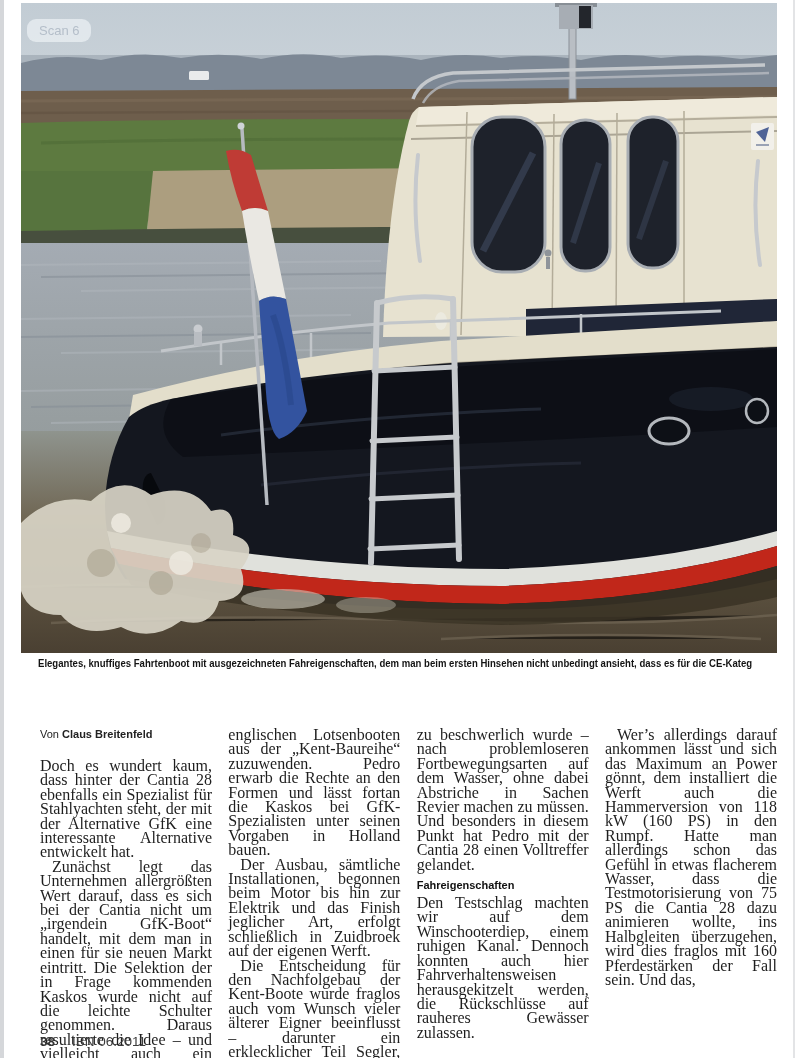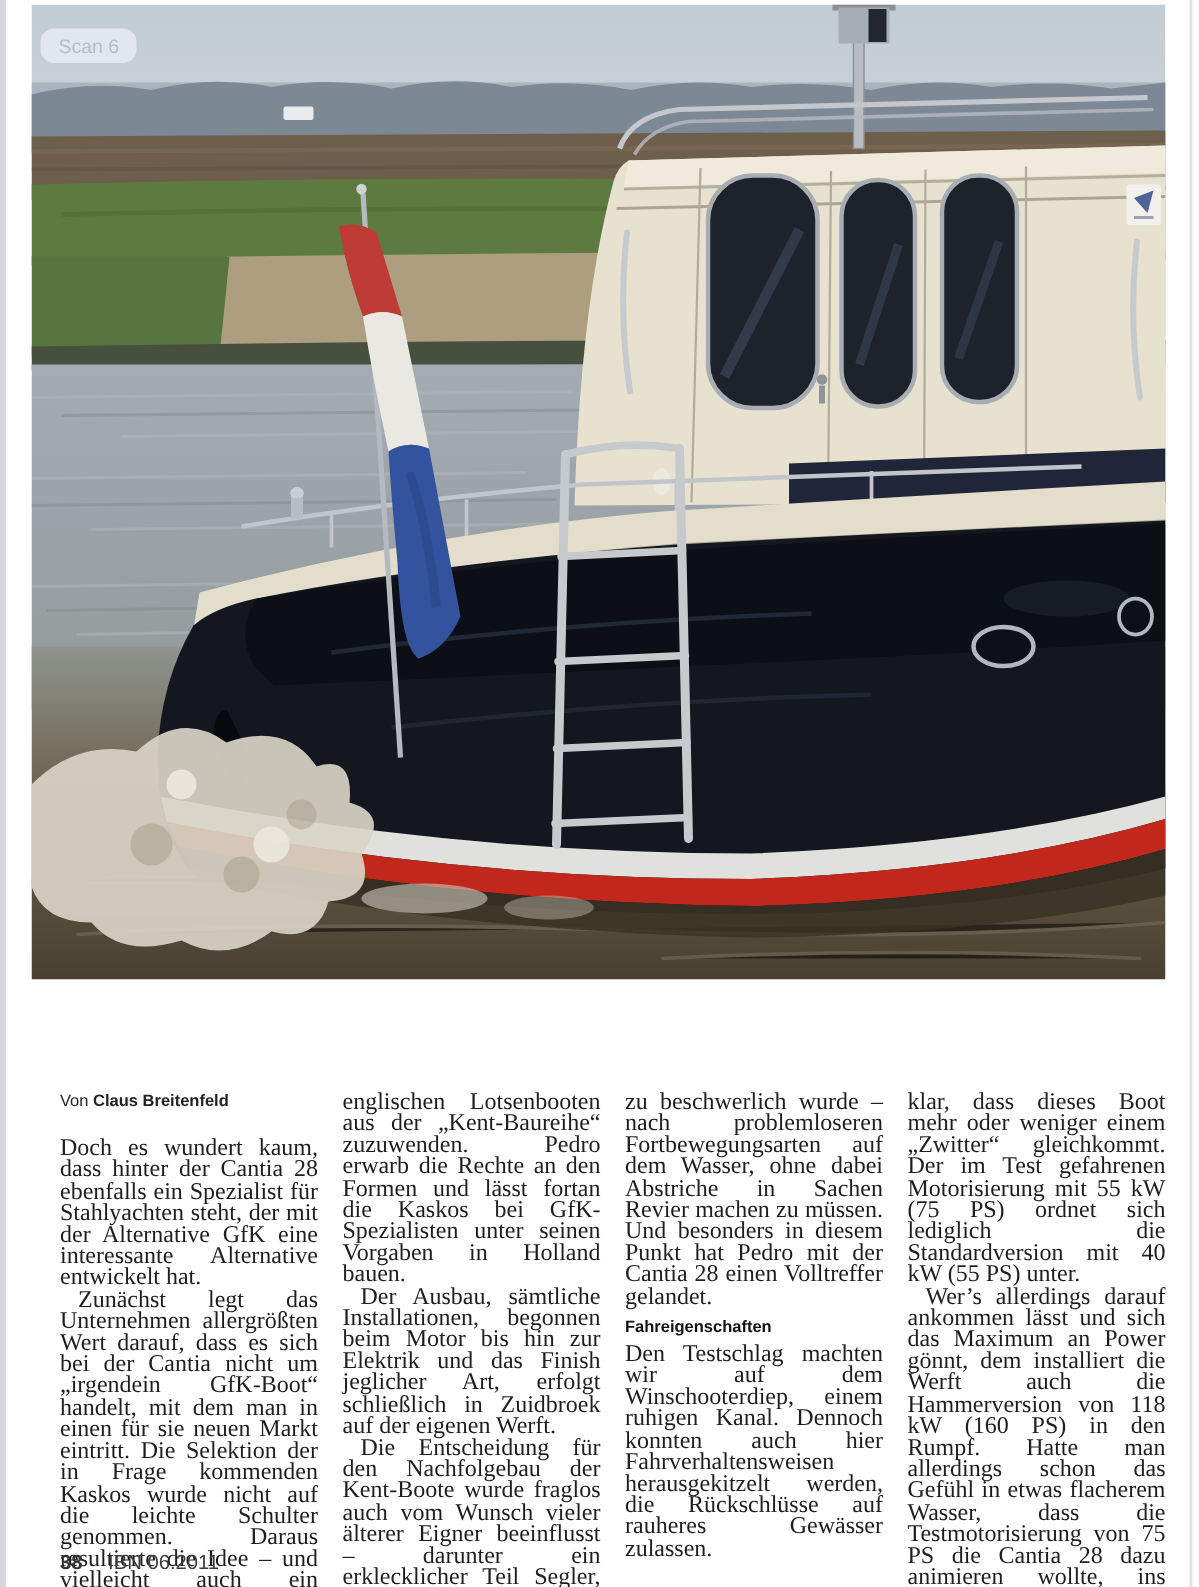--- a/index.html
+++ b/index.html
@@ -188,20 +188,23 @@
         <circle cx="180" cy="540" r="10" fill="#a49c88" opacity="0.45"></circle>
         <circle cx="100" cy="520" r="10" fill="#ece9df" opacity="0.9"></circle>
         <circle cx="160" cy="560" r="12" fill="#ece9df" opacity="0.85"></circle>
         <ellipse cx="262" cy="596" rx="42" ry="10" fill="#cfccbe" opacity="0.6"></ellipse>
         <ellipse cx="345" cy="602" rx="30" ry="8" fill="#cfccbe" opacity="0.4"></ellipse>
       </g>
     </svg>
     <div class="watermark">Scan 6</div>
   </div>
 
+  <div class="caption">
+    <span>Elegantes, knuffiges Fahrtenboot mit ausgezeichneten Fahreigenschaften, dem man beim ersten Hinsehen nicht unbedingt ansieht, dass es für die CE-Kateg</span>
+  </div>
 
   <div class="columns">
     <div class="column">
       <div class="byline">
         <span>Von</span>
         <b>Claus Breitenfeld</b>
       </div>
       <div class="col-body">
           <p lang="de">Doch es wundert kaum, dass hinter der Cantia 28 ebenfalls ein Spezialist für Stahlyachten steht, der mit der Alternative GfK eine interessante Alternative entwickelt hat.</p>
           <p class="indent" lang="de">Zunächst legt das Unternehmen allergrößten Wert darauf, dass es sich bei der Cantia nicht um „irgendein GfK-Boot“ handelt, mit dem man in einen für sie neuen Markt eintritt. Die Selektion der in Frage kommenden Kaskos wurde nicht auf die leichte Schulter genommen. Daraus resultierte die Idee – und vielleicht auch ein bisschen der glückliche Zufall – sich den ehemals legendären</p>
@@ -216,21 +219,20 @@
     </div>
     <div class="column">
       <div class="col-body">
           <p lang="de">zu beschwerlich wurde – nach problemloseren Fortbewegungsarten auf dem Wasser, ohne dabei Abstriche in Sachen Revier machen zu müssen. Und besonders in diesem Punkt hat Pedro mit der Cantia 28 einen Volltreffer gelandet.</p>
           <h3 lang="de">Fahreigenschaften</h3>
           <p lang="de">Den Testschlag machten wir auf dem Winschooterdiep, einem ruhigen Kanal. Dennoch konnten auch hier Fahrverhaltensweisen herausgekitzelt werden, die Rückschlüsse auf rauheres Gewässer zulassen.</p>
         </div>
     </div>
     <div class="column">
       <div class="col-body">
-          <p lang="de">klar, dass dieses Boot mehr oder weniger einem „Zwitter“ gleichkommt. Der im Test gefahrenen Motorisierung mit 55 kW (75 PS) ordnet sich lediglich die Standardversion mit 40 kW (55 PS) unter.</p>
           <p class="indent" lang="de">Wer’s allerdings darauf ankommen lässt und sich das Maximum an Power gönnt, dem installiert die Werft auch die Hammerversion von 118 kW (160 PS) in den Rumpf. Hatte man allerdings schon das Gefühl in etwas flacherem Wasser, dass die Testmotorisierung von 75 PS die Cantia 28 dazu animieren wollte, ins Halbgleiten überzugehen, wird dies fraglos mit 160 Pferdestärken der Fall sein. Und das,</p>
         </div>
     </div>
   </div>
 
   <div class="footer">
     <span class="pageno">38</span>
     <span>IBN 06.2011</span>
   </div>
 </div>

